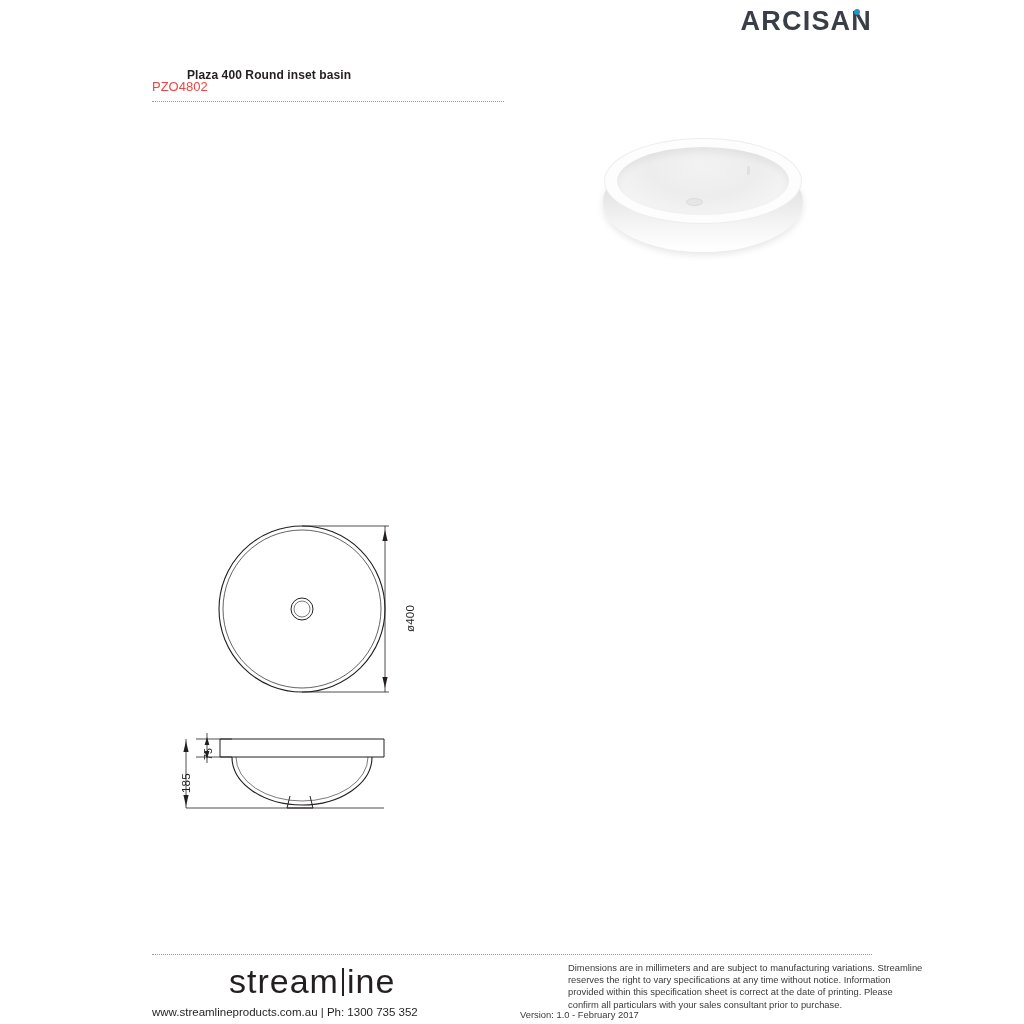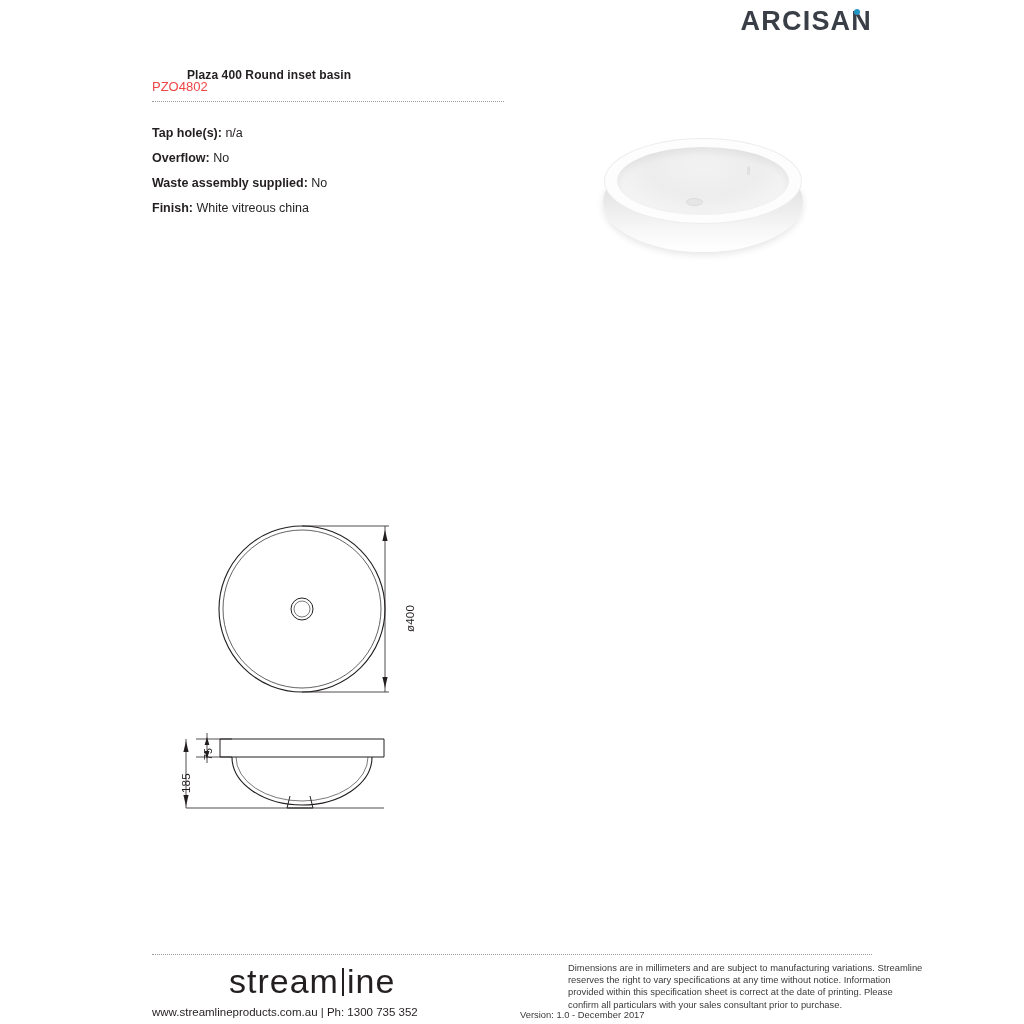--- a/index.html
+++ b/index.html
@@ -180,38 +180,20 @@
 
   <div class="brand">
     <span>ARCISAN</span>
     <span class="dot"></span>
   </div>
 
   <div class="title">Plaza 400 Round inset basin</div>
   <div class="sku">PZO4802</div>
   <div class="dotted-rule"></div>
 
-  <div class="specs">
-    <div class="spec-row">
-      <span class="spec-label">Tap hole(s):</span>
-      <span class="spec-value">n/a</span>
-    </div>
-    <div class="spec-row">
-      <span class="spec-label">Overflow:</span>
-      <span class="spec-value">No</span>
-    </div>
-    <div class="spec-row">
-      <span class="spec-label">Waste assembly supplied:</span>
-      <span class="spec-value">No</span>
-    </div>
-    <div class="spec-row">
-      <span class="spec-label">Finish:</span>
-      <span class="spec-value">White vitreous china</span>
-    </div>
-  </div>
 
   <div class="photo">
     <div class="basin-body"></div>
     <div class="basin-rim"></div>
     <div class="basin-bowl"></div>
     <div class="basin-waste"></div>
     <div class="basin-glint"></div>
   </div>
 
   <svg class="tech" viewBox="0 0 1024 1024" width="1024" height="1024" xmlns="http://www.w3.org/2000/svg">
@@ -262,15 +244,15 @@
   <div class="dim-text vert" style="left:404px; top:632px;">ø400</div>
   <div class="dim-text vert" style="left:202px; top:760px; font-size:10.5px;">75</div>
   <div class="dim-text vert" style="left:180px; top:793px;">185</div>
 
   <div class="footer-rule"></div>
   <div class="streamline">
     <span>stream</span><span class="bar"></span><span>ine</span>
   </div>
   <div class="footer-web">www.streamlineproducts.com.au  |  Ph: 1300 735 352</div>
   <div class="disclaimer">Dimensions are in millimeters and are subject to manufacturing variations. Streamline reserves the right to vary specifications at any time without notice. Information provided within this specification sheet is correct at the date of printing. Please confirm all particulars with your sales consultant prior to purchase.</div>
-  <div class="version">Version: 1.0 - December 2017</div>
+  <div class="version">Version: 1.0 - February 2017</div>
 
 </div>
 
 </body></html>

